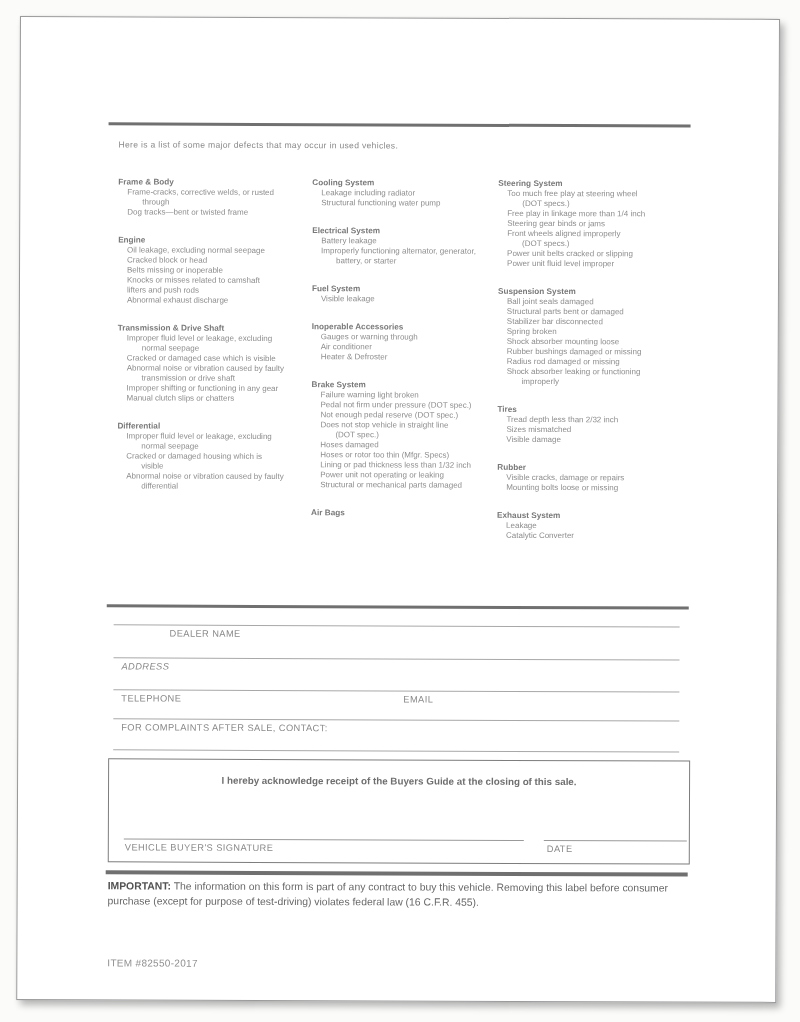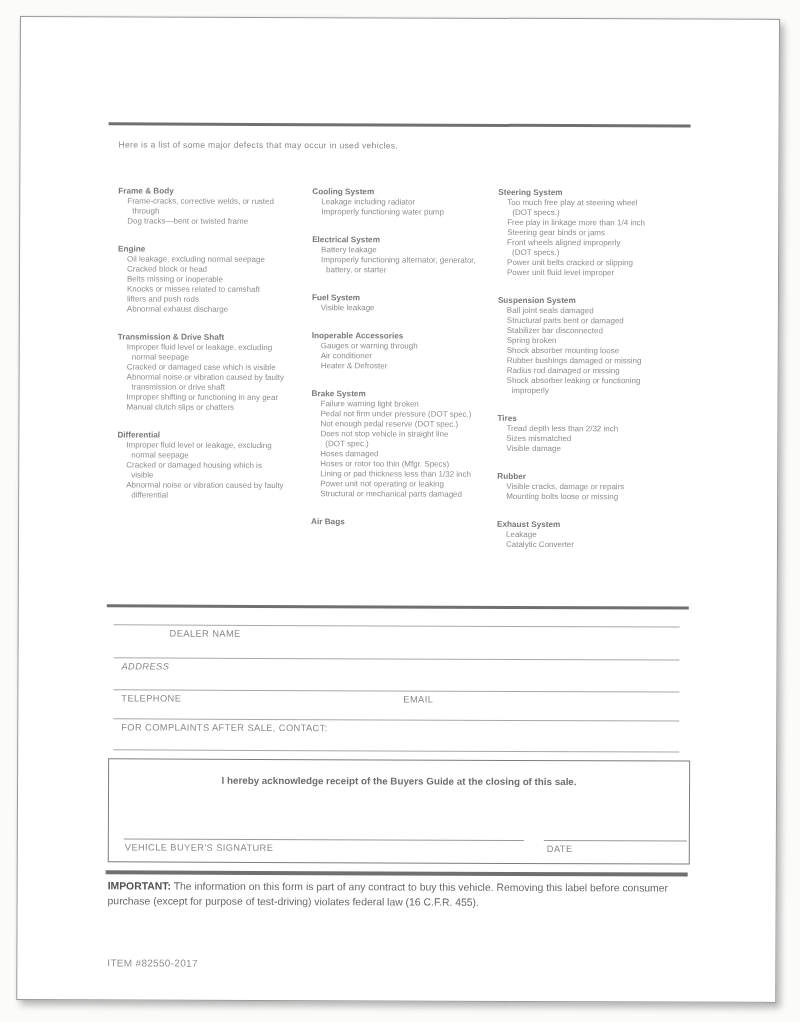--- a/index.html
+++ b/index.html
@@ -7,23 +7,23 @@
   .page{position:absolute;left:20px;top:16px;width:758px;height:982px;
     background:#ffffff;border:1px solid #9a9a9a;
     box-shadow:4px 5px 7px rgba(0,0,0,0.28), 0 0 2px rgba(0,0,0,0.12);
     transform:rotate(0.22deg);transform-origin:top left;}
   .rule-thick{position:absolute;left:88px;width:582px;height:3px;background:#707070;}
   .intro{position:absolute;left:98px;top:122px;font-size:8.6px;color:#8a8a8a;letter-spacing:.3px;}
   .cols{position:absolute;left:98px;top:152px;width:575px;}
   .col{position:absolute;top:0;width:192px;}
   .col .ln{font-size:8px;line-height:10px;color:#8d8d8d;white-space:nowrap;}
   .col .h{font-weight:bold;color:#797979;font-size:8.2px;margin-top:18px;}
-  .col .h:first-child{margin-top:17px;}
+  .col .h:first-child{margin-top:8px;}
   .col .i{margin-left:9px;}
-  .col .c{margin-left:14px;}
+  .col .c{margin-left:24px;}
   .fline{position:absolute;left:95px;width:566px;height:1px;background:#a8a8a8;}
   .flabel{position:absolute;font-size:9.3px;color:#8a8a8a;letter-spacing:.4px;}
   .ackbox{position:absolute;left:90px;top:741px;width:580px;height:102px;
     border:1.5px solid #7d7d7d;background:#fff;}
   .acktext{position:absolute;left:0;top:15px;width:100%;text-align:center;
     font-size:9.8px;font-weight:bold;color:#6f6f6f;}
   .sigline{position:absolute;height:1px;background:#9a9a9a;}
   .important{position:absolute;left:90px;top:862px;width:584px;
     font-size:10.4px;line-height:14.5px;color:#686868;}
   .important b{color:#525252;}
@@ -63,21 +63,21 @@
         <div class="ln i">Improper fluid level or leakage, excluding</div>
         <div class="ln c">normal seepage</div>
         <div class="ln i">Cracked or damaged housing which is</div>
         <div class="ln c">visible</div>
         <div class="ln i">Abnormal noise or vibration caused by faulty</div>
         <div class="ln c">differential</div>
       </div>
     <div class="col" style="left:194px;">
         <div class="ln h">Cooling System</div>
         <div class="ln i">Leakage including radiator</div>
-        <div class="ln i">Improperly functioning water pump</div>
+        <div class="ln i">Structural functioning water pump</div>
         <div class="ln h">Electrical System</div>
         <div class="ln i">Battery leakage</div>
         <div class="ln i">Improperly functioning alternator, generator,</div>
         <div class="ln c">battery, or starter</div>
         <div class="ln h">Fuel System</div>
         <div class="ln i">Visible leakage</div>
         <div class="ln h">Inoperable Accessories</div>
         <div class="ln i">Gauges or warning through</div>
         <div class="ln i">Air conditioner</div>
         <div class="ln i">Heater &amp; Defroster</div>

